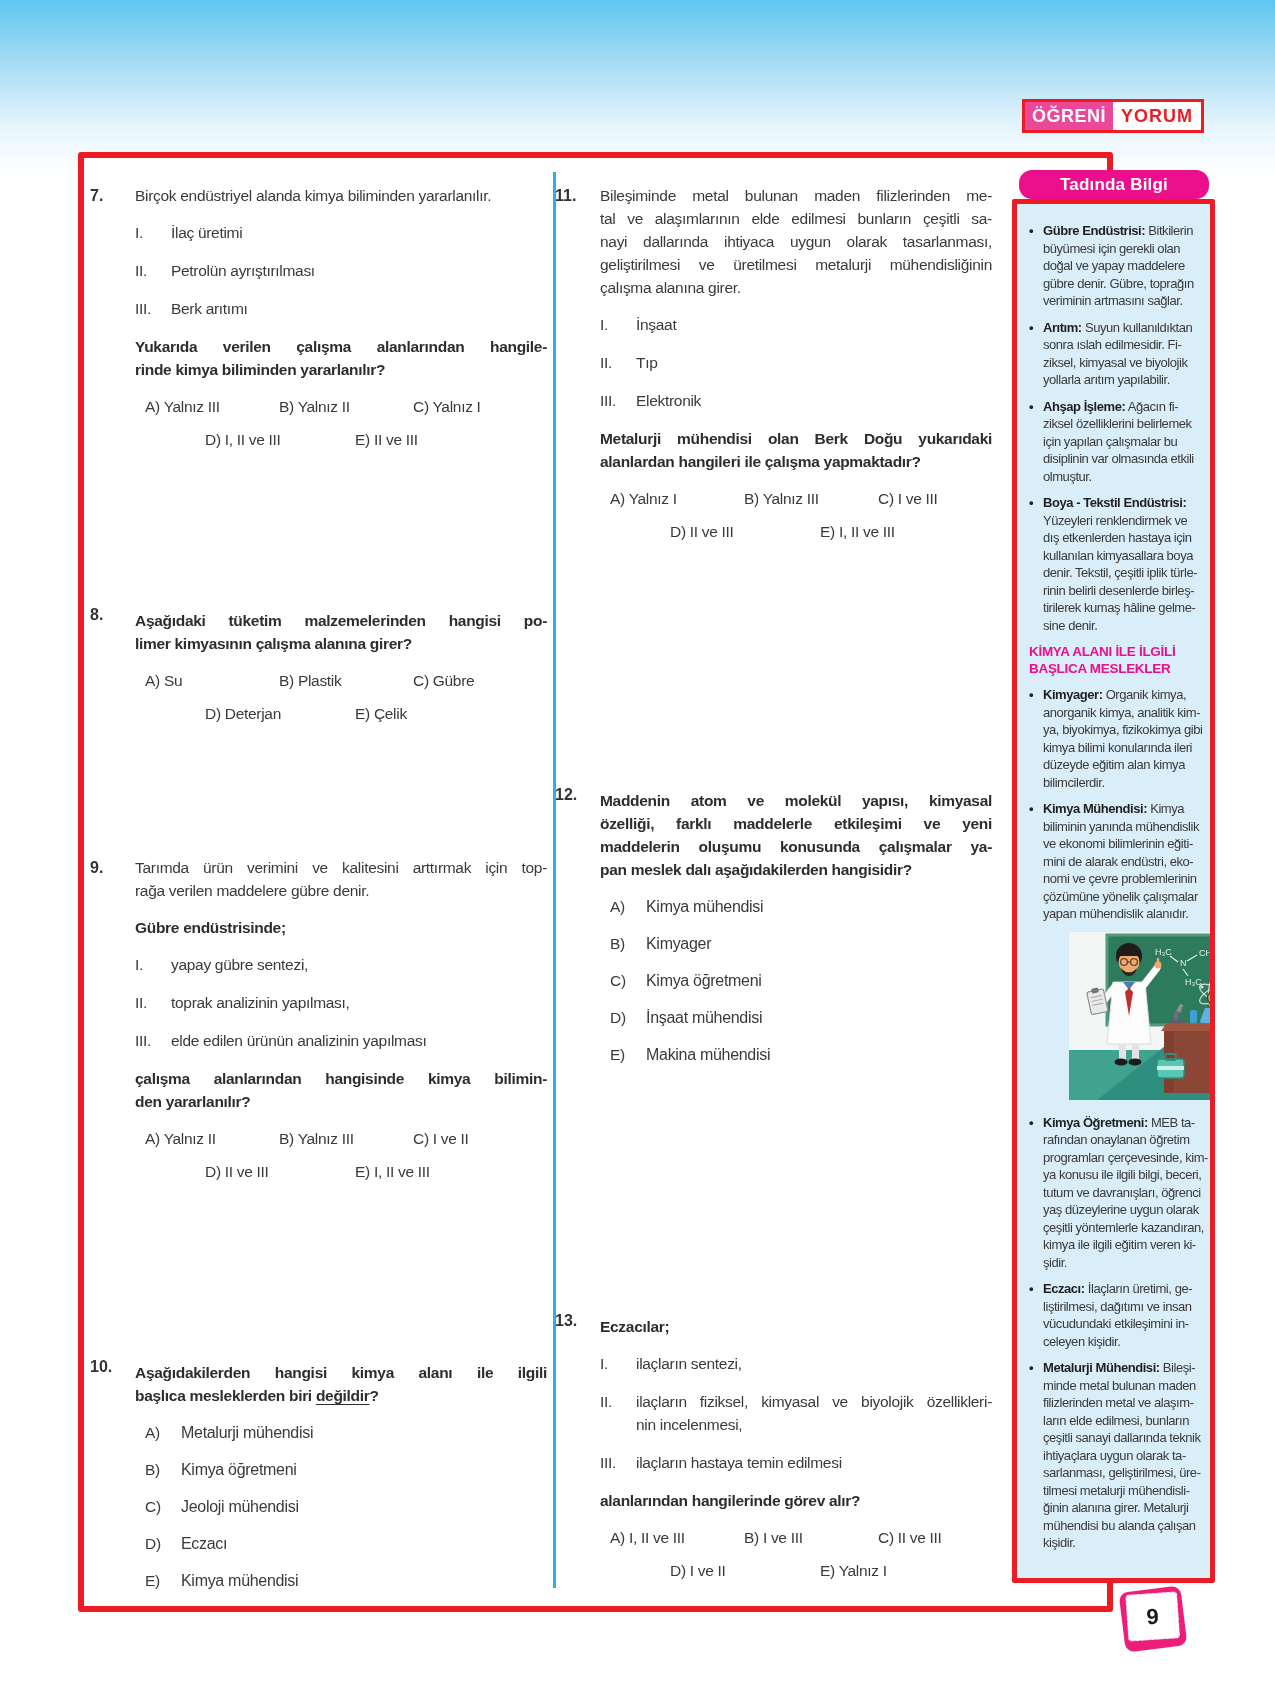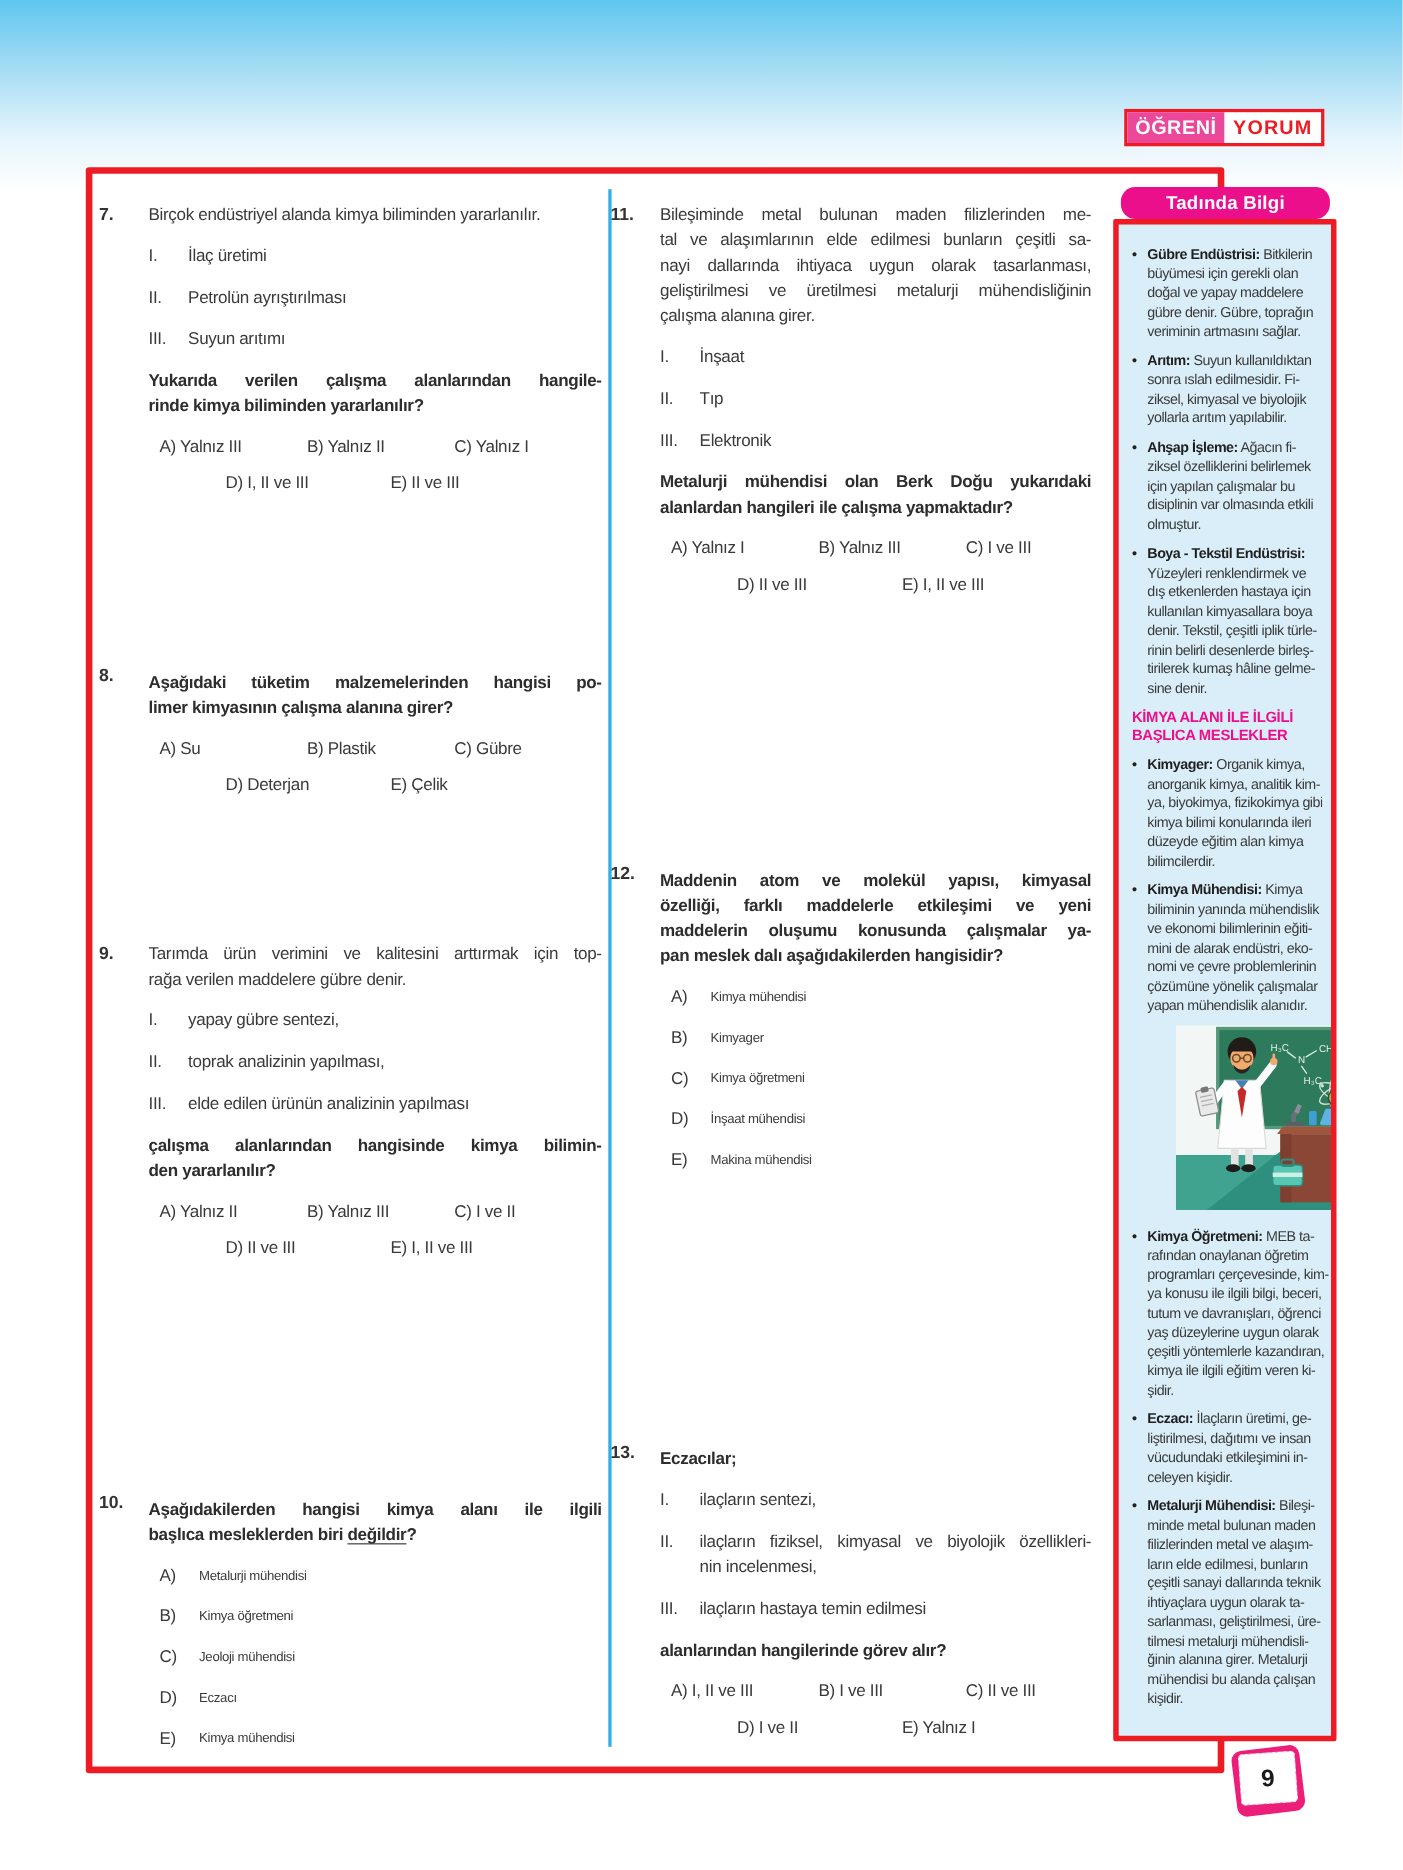--- a/index.html
+++ b/index.html
@@ -40,21 +40,21 @@
   .para{margin-bottom:14px;}
   .para.stem{margin-top:6px;}
   .para.opts{margin-top:5px;}
   .item{display:flex;margin-bottom:15px;}
   .roman{flex:none;width:36px;font-size:15.5px;line-height:23px;color:#3a3a3a;letter-spacing:-0.3px;}
   .optrow{position:relative;height:23px;margin-bottom:10px;}
   .opt{position:absolute;top:0;font-size:15.5px;line-height:23px;color:#3a3a3a;
        letter-spacing:-0.3px;white-space:nowrap;}
   .optitem{display:flex;height:23px;margin-bottom:14px;padding-left:10px;}
   .optlabel{flex:none;width:36px;font-size:15.5px;line-height:23px;color:#3a3a3a;letter-spacing:-0.3px;}
-  .opttext{font-size:12px;line-height:23px;color:#3a3a3a;letter-spacing:-0.3px;white-space:nowrap;}
+  .opttext{font-size:16px;line-height:23px;color:#3a3a3a;letter-spacing:-0.3px;white-space:nowrap;}
   u{text-underline-offset:3px;}
   
   .sidebar{
     position:absolute;left:1012px;top:199px;width:203px;height:1384px;z-index:3;
     box-sizing:border-box;border:5px solid #ed1c24;border-radius:2px;background:#d9eef8;
     overflow:hidden;
   }
   .pill{
     position:absolute;left:1019px;top:170px;width:190px;height:29px;z-index:6;
     background:#ec0f8c;border-radius:13px;color:#ffffff;font-weight:bold;
@@ -111,21 +111,21 @@
             </div>
             <div class="item">
               <span class="roman">II.</span>
               <div style="width: 100%;">
                 <div class="ln">Petrolün ayrıştırılması</div>
               </div>
             </div>
             <div class="item">
               <span class="roman">III.</span>
               <div style="width: 100%;">
-                <div class="ln">Suyun arıtımı</div>
+                <div class="ln">Berk arıtımı</div>
               </div>
             </div>
           </div>
           <div class="para stem">
             <div class="ln b j">Yukarıda verilen çalışma alanlarından hangile-</div>
             <div class="ln b">rinde kimya biliminden yararlanılır?</div>
           </div>
           <div class="para opts">
             <div class="optrow">
               <span class="opt" style="left: 10px;">A) Yalnız III</span>
@@ -158,20 +158,23 @@
             </div>
           </div>
         </div>
       </div>
       <div class="question" style="top: 698px; left: 6px;">
         <span class="qnum">9.</span>
         <div class="qbody wL">
           <div class="para">
             <div class="ln j">Tarımda ürün verimini ve kalitesini arttırmak için top-</div>
             <div class="ln">rağa verilen maddelere gübre denir.</div>
+          </div>
+          <div class="para stem">
+            <div class="ln b">Gübre endüstrisinde;</div>
           </div>
           <div class="para items">
             <div class="item">
               <span class="roman">I.</span>
               <div style="width: 100%;">
                 <div class="ln">yapay gübre sentezi,</div>
               </div>
             </div>
             <div class="item">
               <span class="roman">II.</span>

